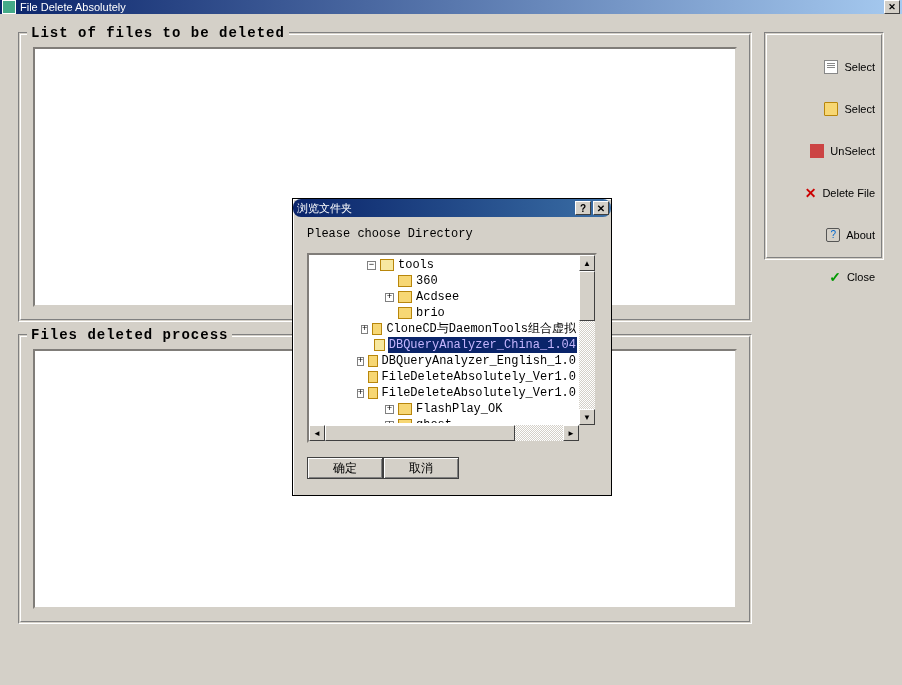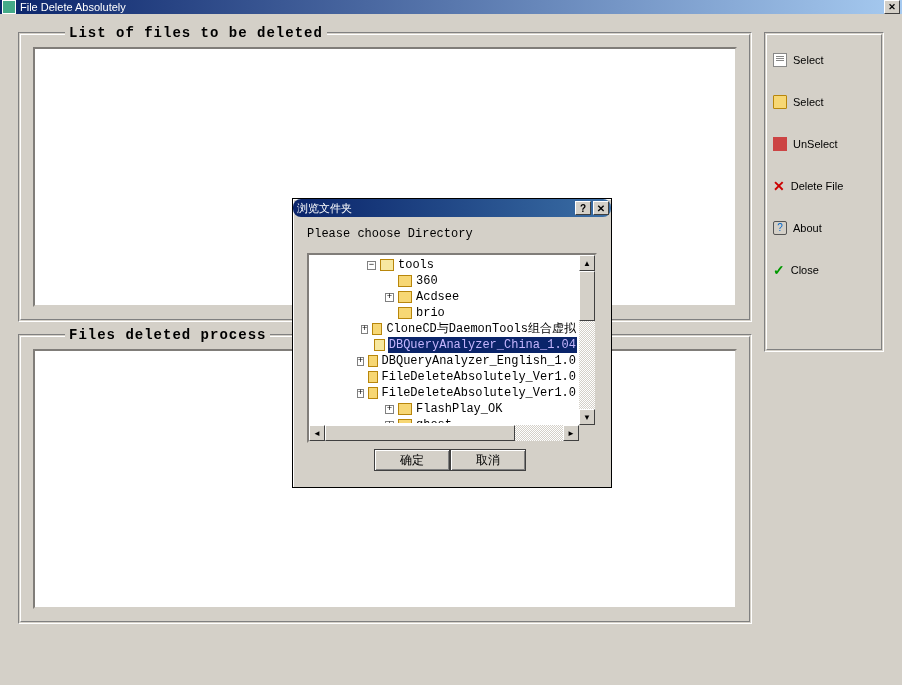--- a/index.html
+++ b/index.html
@@ -60,38 +60,37 @@
 }
 .groupbox-title {
   position: absolute;
   top: -8px; left: 8px;
   background: #d4d0c8;
   padding: 0 4px;
   font-family: "Courier New", monospace;
   font-size: 14px;
   font-weight: bold;
   letter-spacing: 1px;
-  margin-left: 38px;
 }
 .whitebox {
   background: #fff;
   border: 2px inset #d4d0c8;
   width: 100%;
   position: relative;
 }
 #box1 { height: 260px; }
 #box2 { height: 260px; }
 .right-panel {
   width: 120px;
   border: 1px solid #808080;
   border-right-color: #fff; border-bottom-color: #fff;
-  padding: 20px 8px;
+  padding: 27px 8px;
   display: flex; flex-direction: column; gap: 28px;
-  align-items: flex-start;
-  height: 320px;
+  align-items: flex-end;
+  height: 228px;
   position: relative;
 }
 .right-panel::before {
   content: '';
   position: absolute; inset: 1px;
   border: 1px solid #fff;
   border-right-color: #808080; border-bottom-color: #808080;
   pointer-events: none;
 }
 .panel-btn {
@@ -179,21 +178,21 @@
   display:inline-flex; align-items:center; justify-content:center;
   font-size:9px; line-height:7px; margin-right:4px;
   background:#fff; cursor:pointer;
 }
 .expander.blank { border:none; background:transparent; }
 .node-icon { width:14px; height:12px; display:inline-block; margin-right:3px; background:#f7d774; border:1px solid #b8860b; }
 .node-icon.open { background:#f7e8a0; }
 .node-label { padding: 0 1px; }
 .node-label.selected { background:#0a246a; color:#c4b5fd; }
 
-.dlg-buttons { display:flex; justify-content:center; margin-top: 6px; padding-right: 4px; padding-bottom: 6px; }
+.dlg-buttons { display:flex; justify-content:flex-start; margin-top: 14px; padding-right: 4px; padding-bottom: 6px; }
 .win-btn {
   width: 76px; height: 22px;
   background:#d4d0c8;
   border:1px solid #404040;
   box-shadow: 1px 1px 0 #fff inset, -1px -1px 0 #808080 inset;
   font-size:12px;
   cursor:pointer;
 }
 </style>
 </head>

